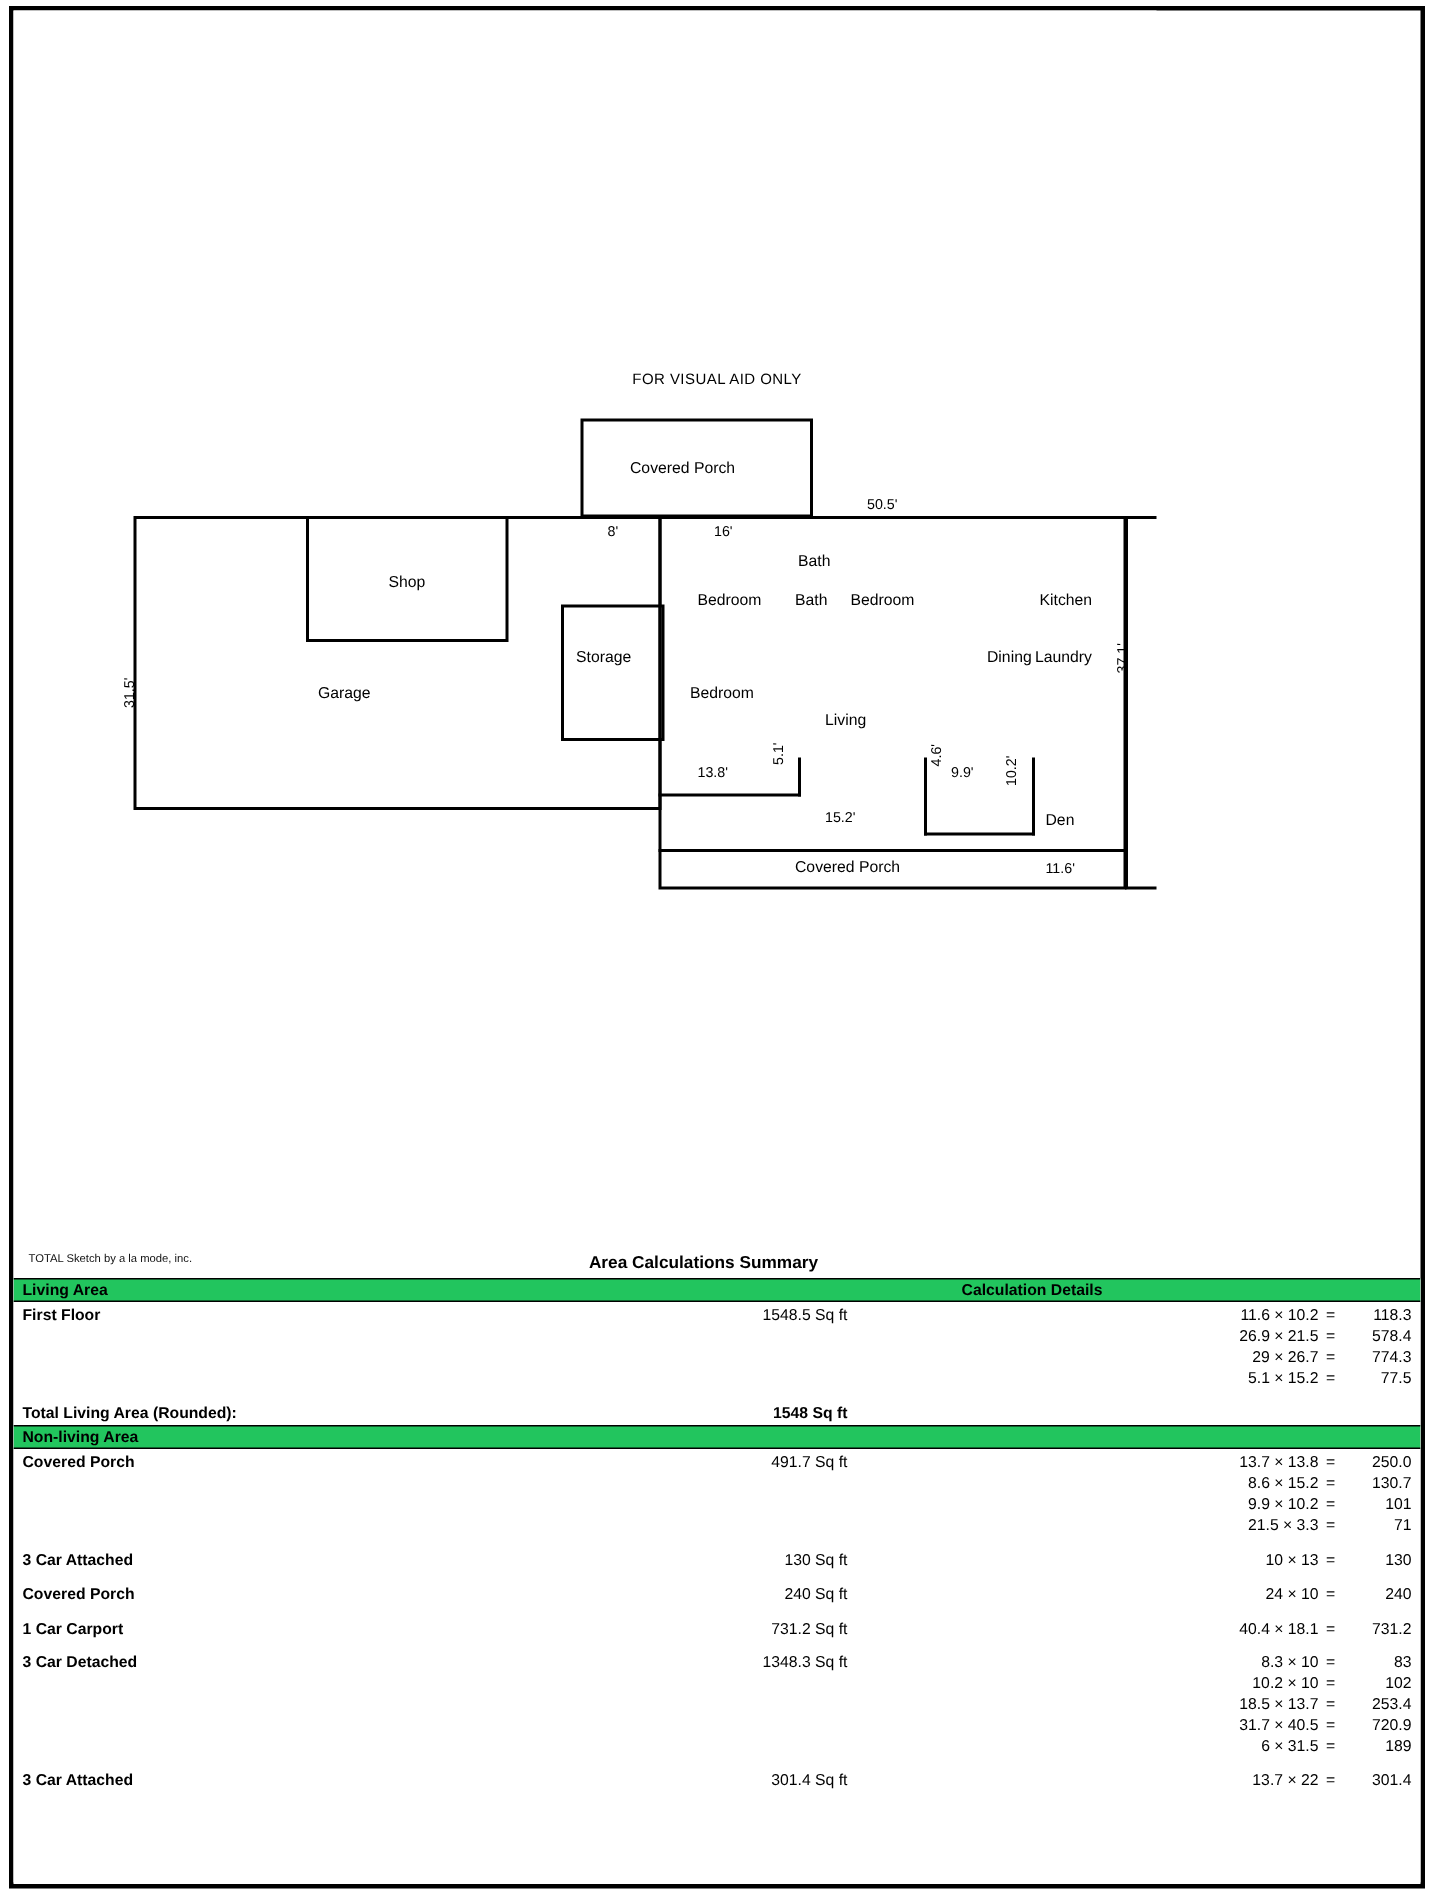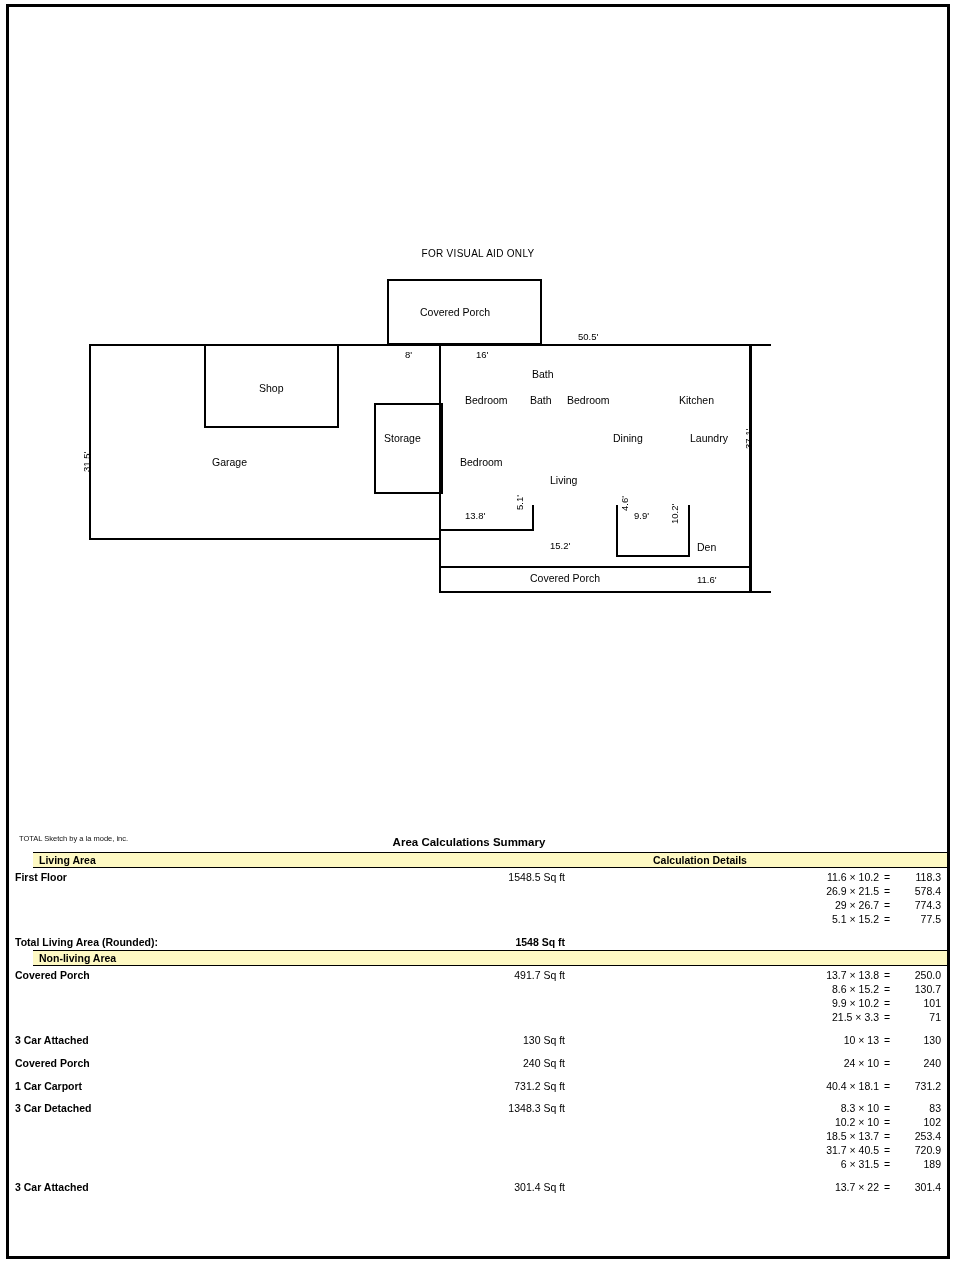--- a/index.html
+++ b/index.html
@@ -89,28 +89,27 @@
     top: 852px;
     width: 938px;
     height: 403px;
     background: #fff;
     overflow: hidden;
     font-size: 10.5px;
   }
   .band {
     display: flex;
     align-items: center;
-    background: #fef9c3;
+    background: #22c55e;
     font-weight: bold;
     height: 16px;
     padding: 0 6px;
     box-sizing: border-box;
     border-top: 1px solid #000;
     border-bottom: 1px solid #000;
-    margin-left: 24px;
   }
   .band .left { flex: 0 0 420px; }
   .band .center { flex: 1; text-align: center; }
   .row {
     position: relative;
     display: flex;
     padding: 3px 6px 0 6px;
     box-sizing: border-box;
   }
   .row .name { flex: 0 0 370px; font-weight: bold; }
@@ -159,22 +158,22 @@
     <div class="shape" style="left:430px; top:337px; width:312px; height:224px; border:none; border-bottom:2px solid #000;"></div>
 
     <div class="lbl" style="left:411px; top:299px;">Covered Porch</div>
     <div class="lbl" style="left:250px; top:375px;">Shop</div>
     <div class="lbl" style="left:203px; top:449px;">Garage</div>
     <div class="lbl" style="left:375px; top:425px;">Storage</div>
     <div class="lbl" style="left:523px; top:361px;">Bath</div>
     <div class="lbl" style="left:456px; top:387px;">Bedroom</div>
     <div class="lbl" style="left:521px; top:387px;">Bath</div>
     <div class="lbl" style="left:558px; top:387px;">Bedroom</div>
-    <div class="lbl" style="left:649px; top:387px;padding-left:21px;">Kitchen</div>
-    <div class="lbl" style="left:604px; top:425px;">Dining</div>
+    <div class="lbl" style="left:663px; top:387px;padding-left:21px;">Kitchen</div>
+    <div class="lbl" style="left:649px; top:425px;">Dining</div>
     <div class="lbl" style="left:681px; top:425px;">Laundry</div>
     <div class="lbl" style="left:451px; top:449px;">Bedroom</div>
     <div class="lbl" style="left:541px; top:467px;">Living</div>
     <div class="lbl" style="left:772px; top:449px;">Carport</div>
     <div class="lbl" style="left:688px; top:534px;">Den</div>
     <div class="lbl" style="left:521px; top:565px;">Covered Porch</div>
 
     <div class="dim vert" style="left:72px; top:465px;">31.5'</div>
     <div class="dim" style="left:396px; top:342px;">8'</div>
     <div class="dim" style="left:467px; top:342px;">16'</div>

